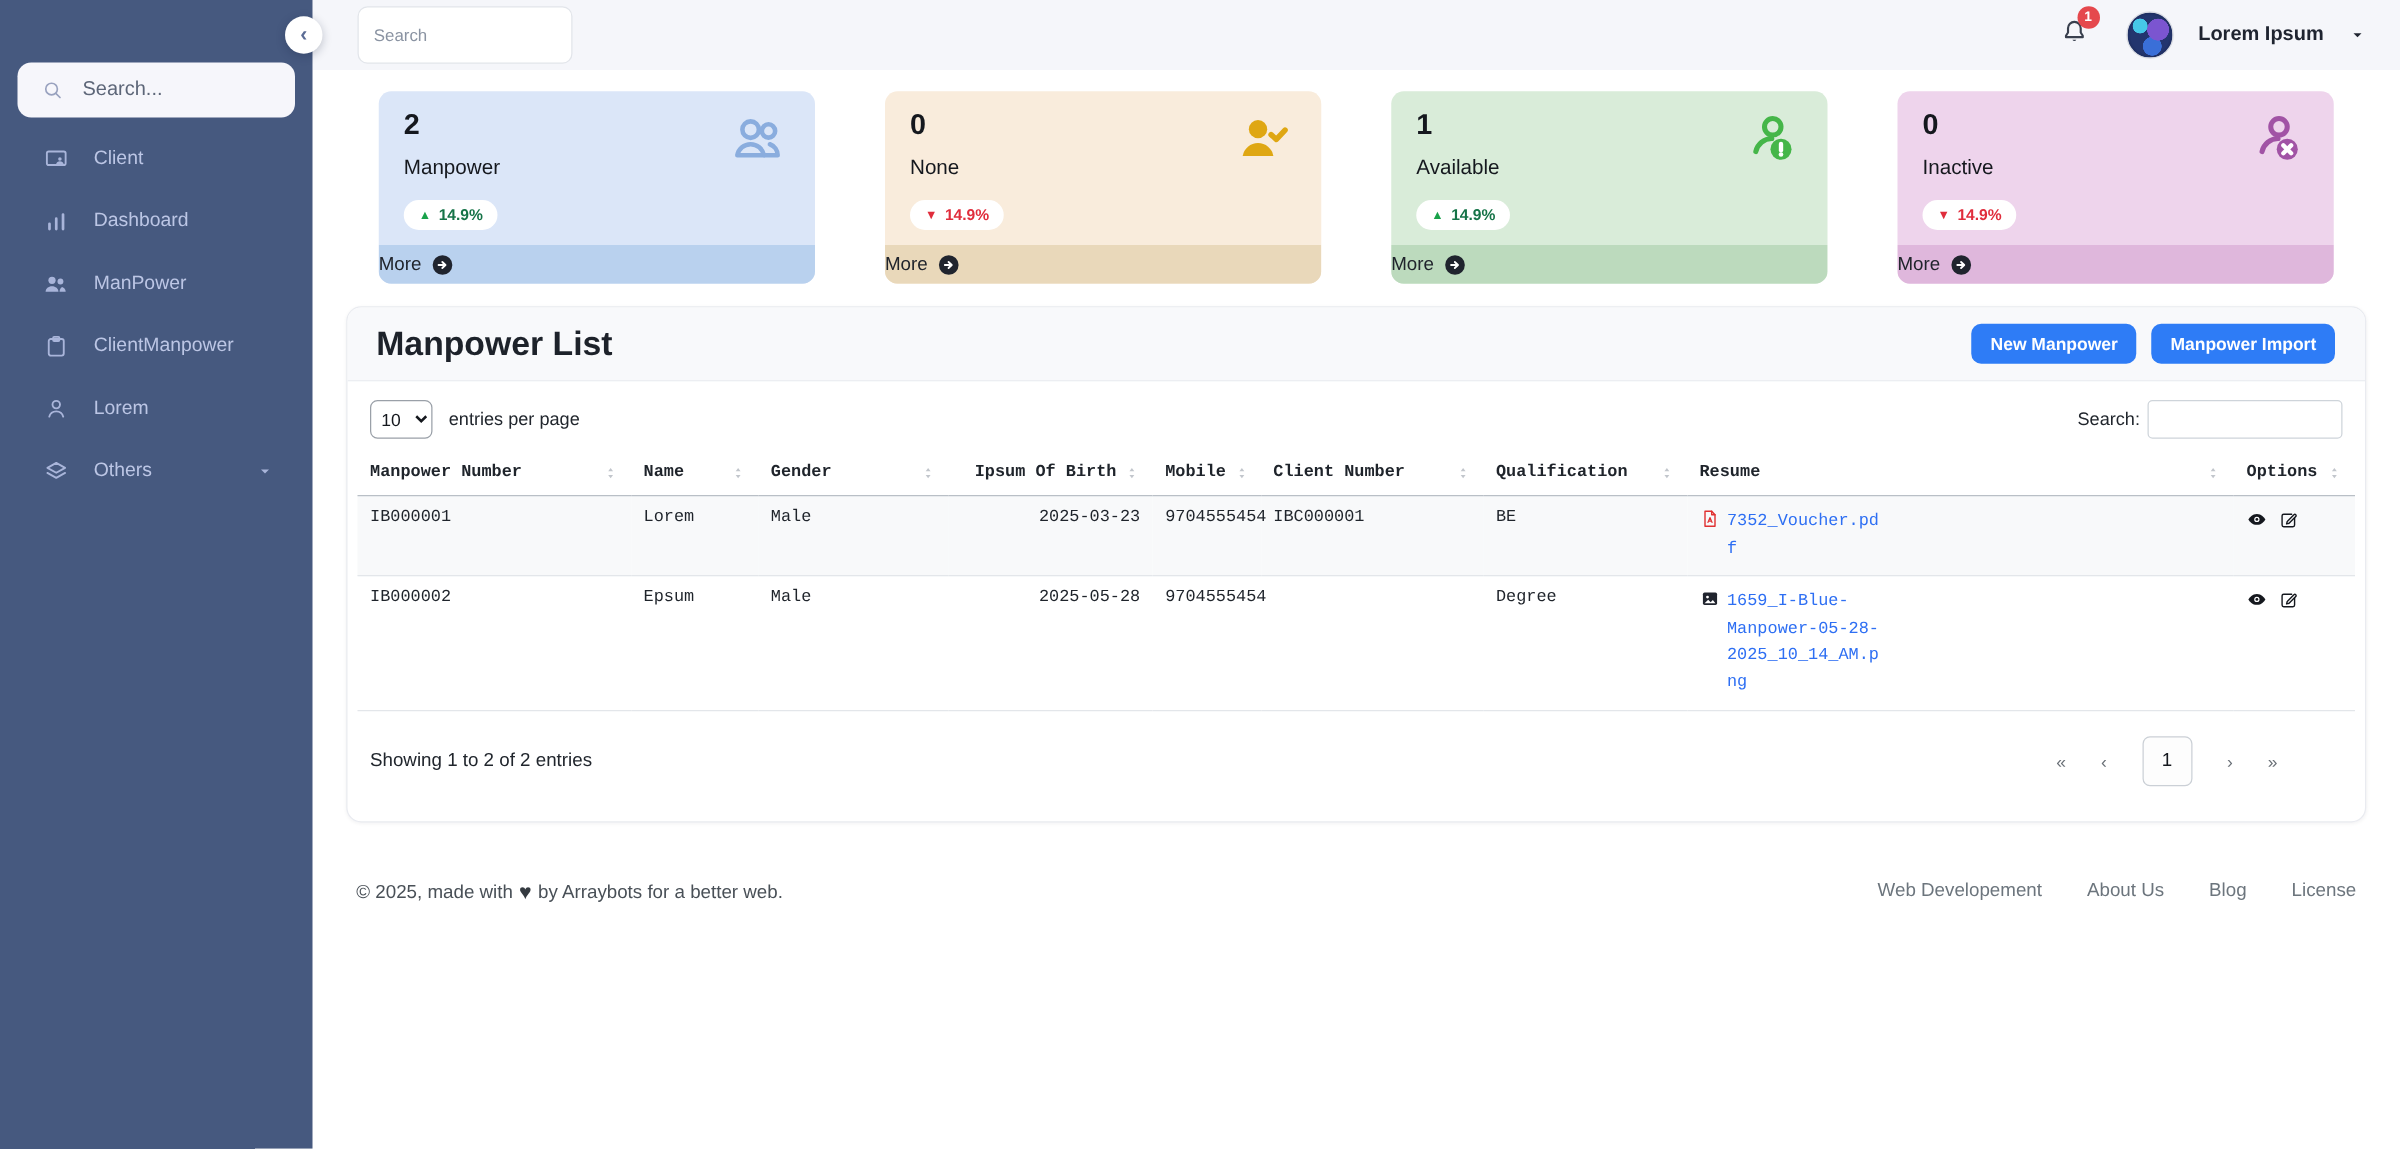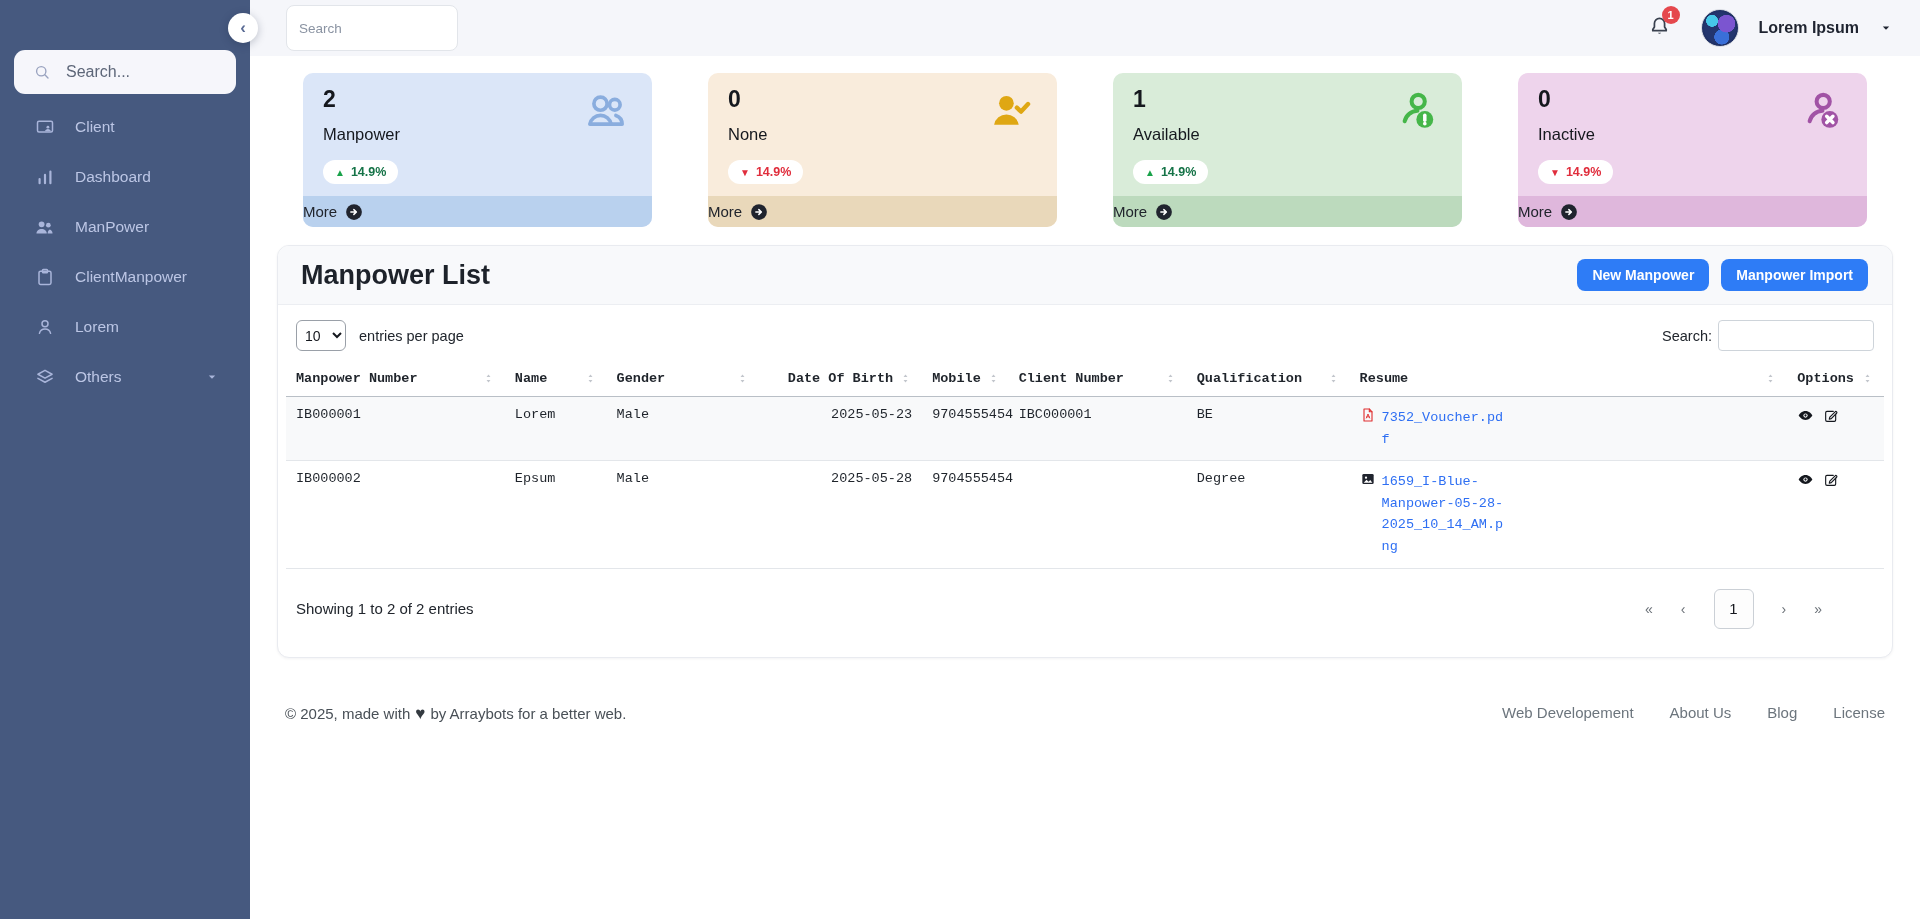--- a/index.html
+++ b/index.html
@@ -388,21 +388,21 @@
                     <span class="icon sort">
                       <svg width="13" height="13" viewBox="0 0 24 24" fill="none" stroke="currentColor" stroke-width="1.8" stroke-linecap="round" stroke-linejoin="round">
                         <path d="M12 4.5l3.6 4.6H8.4z" fill="currentColor" stroke="none"></path>
                         <path d="M12 19.5l-3.6-4.6h7.2z" fill="currentColor" stroke="none"></path>
                       </svg>
                     </span>
                   </div>
                 </th>
                 <th>
                   <div class="th-inner right">
-                    <span>Date Of Birth</span>
+                    <span>Ipsum Of Birth</span>
                     <span class="icon sort">
                       <svg width="13" height="13" viewBox="0 0 24 24" fill="none" stroke="currentColor" stroke-width="1.8" stroke-linecap="round" stroke-linejoin="round">
                         <path d="M12 4.5l3.6 4.6H8.4z" fill="currentColor" stroke="none"></path>
                         <path d="M12 19.5l-3.6-4.6h7.2z" fill="currentColor" stroke="none"></path>
                       </svg>
                     </span>
                   </div>
                 </th>
                 <th>
                   <div class="th-inner">
@@ -459,21 +459,21 @@
                     </span>
                   </div>
                 </th>
               </tr>
             </thead>
           <tbody id="tbody">
               <tr class="striped">
                 <td>IB000001</td>
                 <td>Lorem</td>
                 <td>Male</td>
-                <td class="right">2025-05-23</td>
+                <td class="right">2025-03-23</td>
                 <td>9704555454</td>
                 <td>IBC000001</td>
                 <td>BE</td>
                 <td>
                   <div class="resume-cell">
                     <span class="icon">
                       <svg width="16" height="16" viewBox="0 0 24 24" fill="none" stroke="currentColor" stroke-width="1.8" stroke-linecap="round" stroke-linejoin="round">
                         <path d="M6 3h8l4 4.2V21H6z" stroke="#e03131" stroke-width="1.7"></path>
                         <path d="M14 3v4.2h4" stroke="#e03131" stroke-width="1.7"></path>
                         <path d="M9.5 16.5l2.5-6 2.5 6M10.3 14.8h3.4" stroke="#e03131" stroke-width="1.4"></path>

